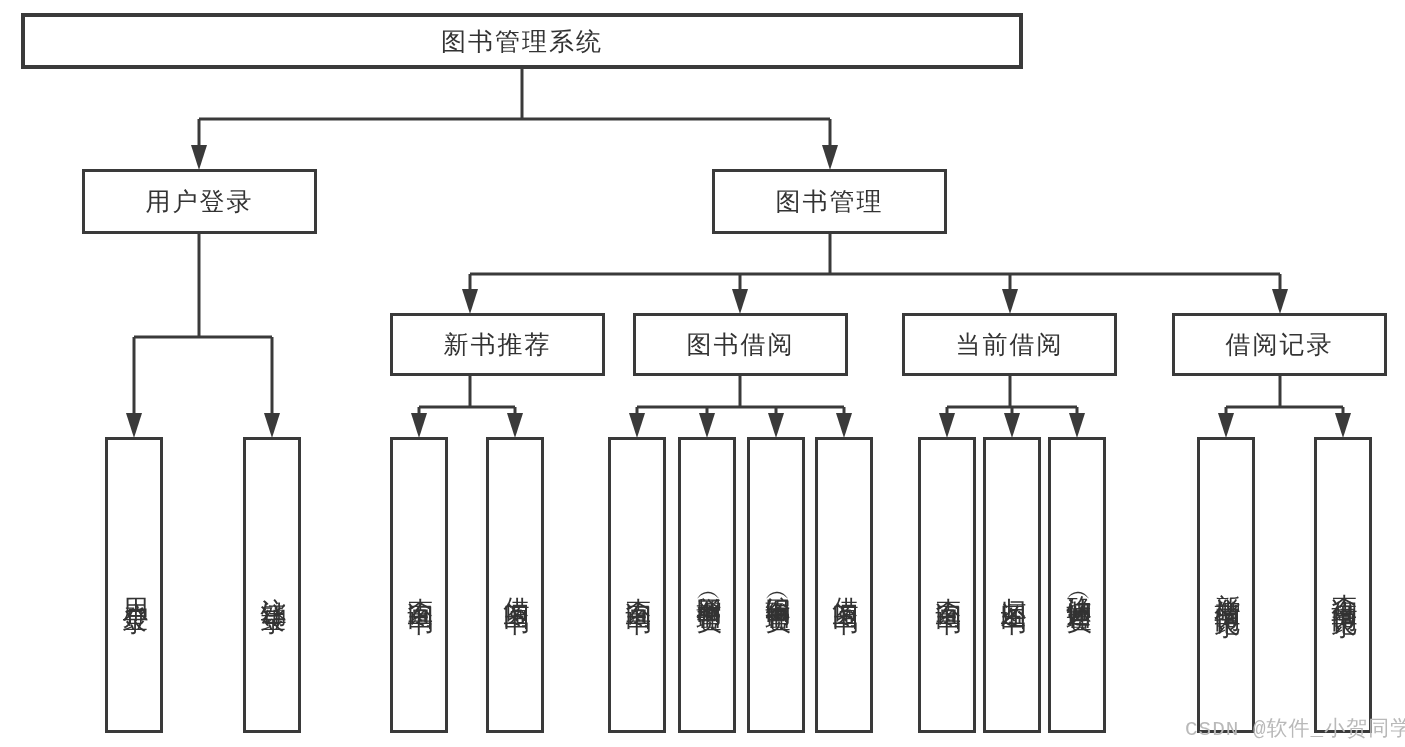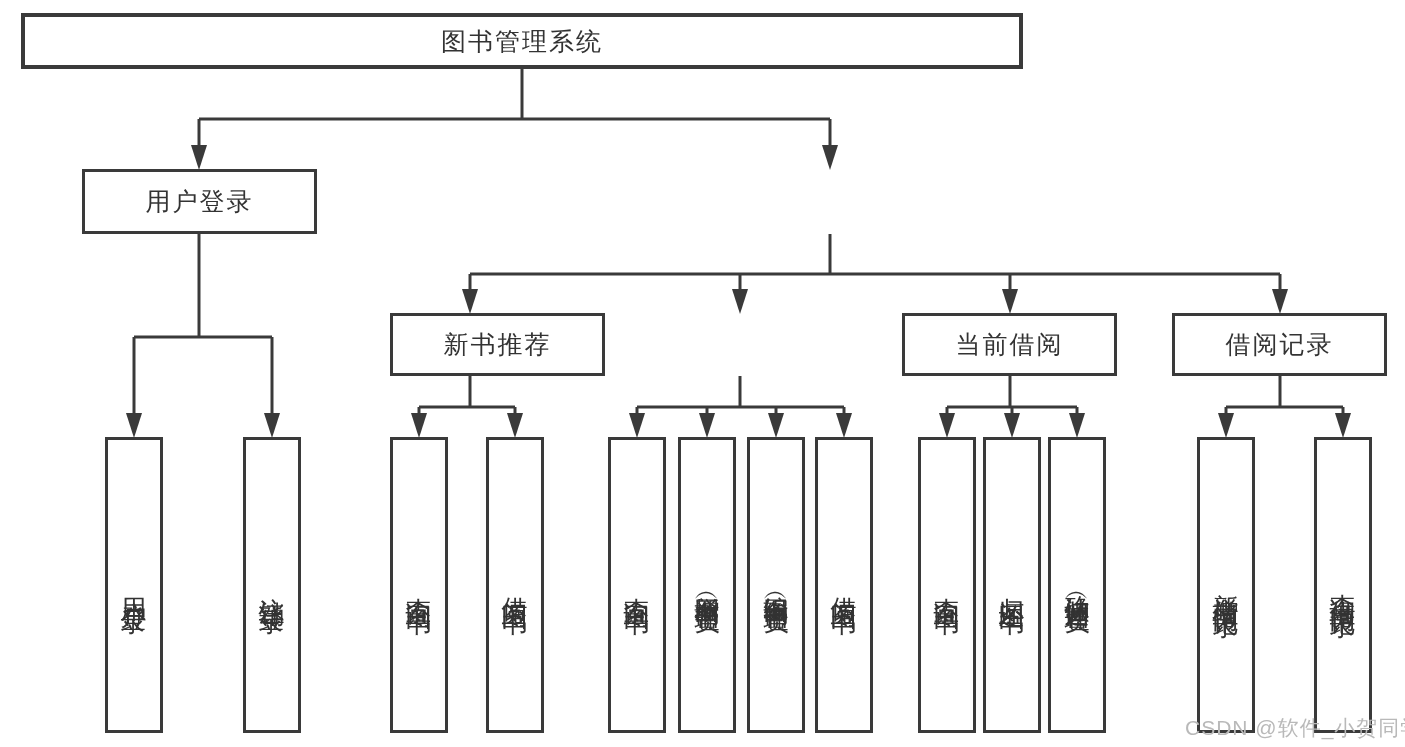--- a/index.html
+++ b/index.html
@@ -8,21 +8,21 @@
     --watermark: #b9b9b9;
     --bg: #ffffff;
   }
   * { margin: 0; padding: 0; box-sizing: border-box; }
   html, body { background: var(--bg); }
   #canvas {
     position: relative;
     width: 1405px;
     height: 747px;
     background: var(--bg);
-    font-family: Liberation Sans, sans-serif;
+    font-family: Liberation Mono, monospace;
     overflow: hidden;
   }
   #connectors {
     position: absolute;
     left: 0; top: 0;
     width: 1405px; height: 747px;
     color: var(--line);
   }
   .node {
     position: absolute;
@@ -160,24 +160,30 @@
     </g>
   </svg>
 
   <div class="node root">
     <span>图书管理系统</span>
   </div>
 
   <div class="node b0">
     <span>用户登录</span>
   </div>
+  <div class="node b1">
+    <span>图书管理</span>
+  </div>
 
   <div class="node g0">
     <span>新书推荐</span>
   </div>
+  <div class="node g1">
+    <span>图书借阅</span>
+  </div>
   <div class="node g3">
     <span>借阅记录</span>
   </div>
   <div class="node g2">
     <span>当前借阅</span>
   </div>
 
   <div class="leaf l0">
     <span>用户登录</span>
   </div>

